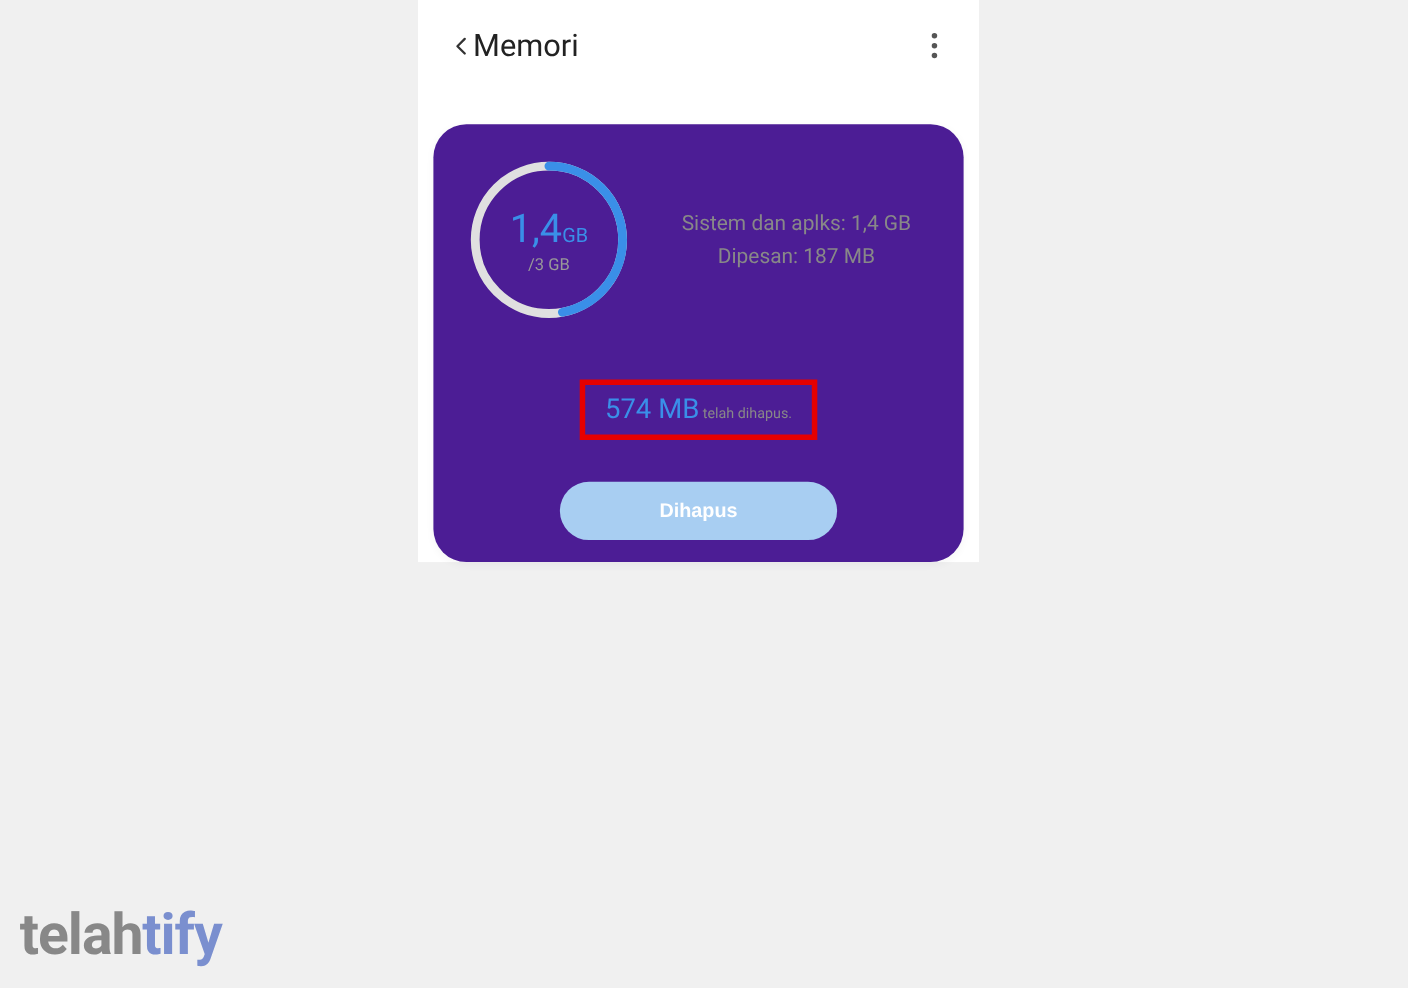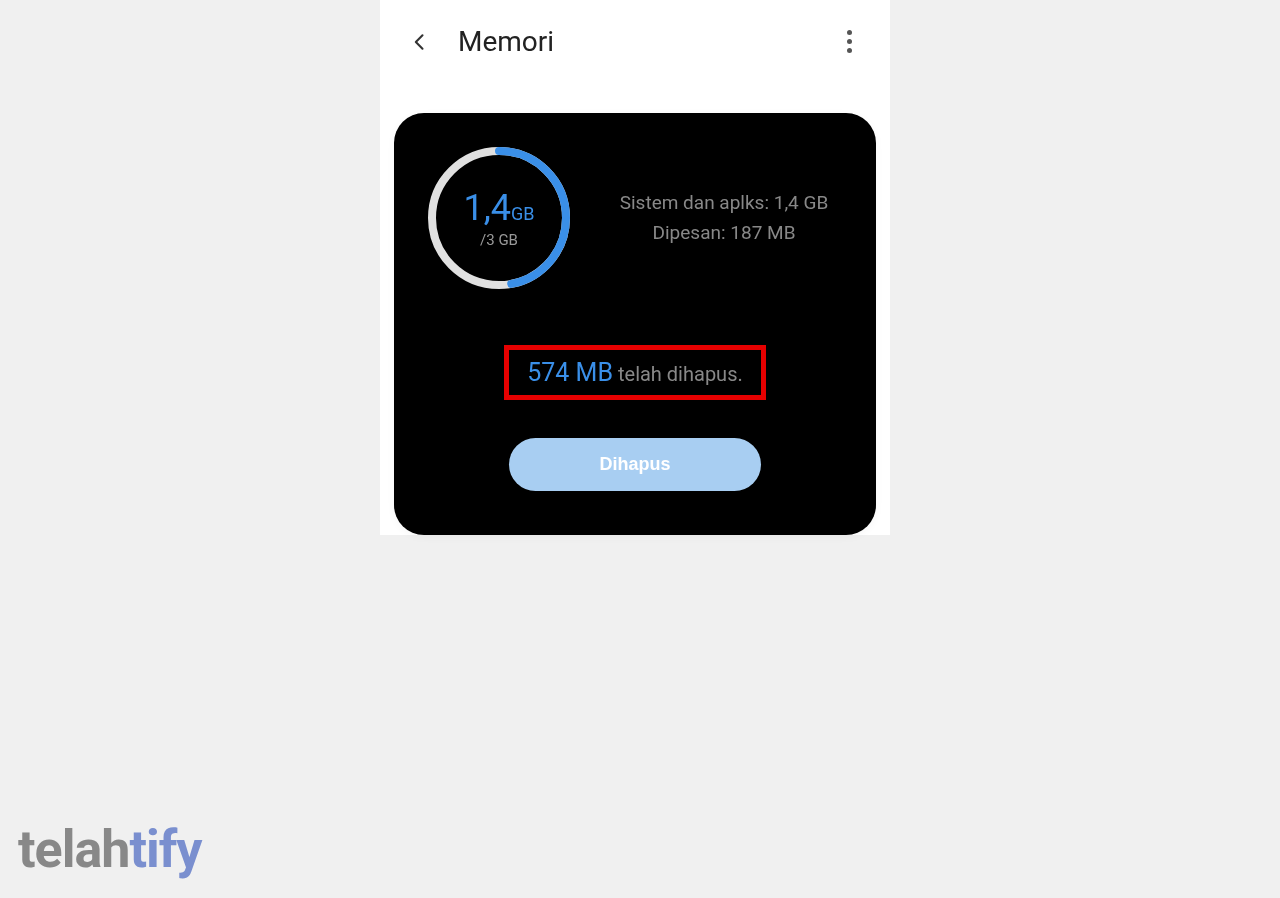--- a/index.html
+++ b/index.html
@@ -24,21 +24,20 @@
     .header {
       display: flex;
       align-items: center;
       justify-content: space-between;
       padding: 22px 30px;
       background: #fff;
     }
     .header-left {
       display: flex;
       align-items: center;
-      gap: 28px;
     }
     .back-icon {
       width: 20px;
       height: 20px;
       cursor: pointer;
     }
     .header-title {
       font-size: 28px;
       color: #222;
       font-weight: 400;
@@ -51,23 +50,23 @@
       padding: 8px;
     }
     .more-dot {
       width: 5px;
       height: 5px;
       background: #555;
       border-radius: 50%;
     }
     .card {
       margin: 30px 14px 0;
-      background: #000000;
+      background: #4c1d95;
       border-radius: 30px;
-      padding: 30px 30px 44px;
+      padding: 30px 30px 20px;
       box-shadow: 0 2px 8px rgba(0,0,0,0.04);
     }
     .stats-row {
       display: flex;
       align-items: center;
       gap: 28px;
     }
     .ring-container {
       position: relative;
       width: 150px;
@@ -126,21 +125,21 @@
       display: inline-block;
       border: 5px solid #e60000;
       padding: 8px 18px;
     }
     .cleared-amount {
       color: #3a8fe8;
       font-size: 25px;
     }
     .cleared-text {
       color: #888;
-      font-size: 20px;
+      font-size: 13px;
     }
     .action-button {
       display: block;
       margin: 38px auto 0;
       background: #a8cef2;
       color: #fff;
       border: none;
       border-radius: 30px;
       padding: 16px 90px;
       font-size: 18px;

